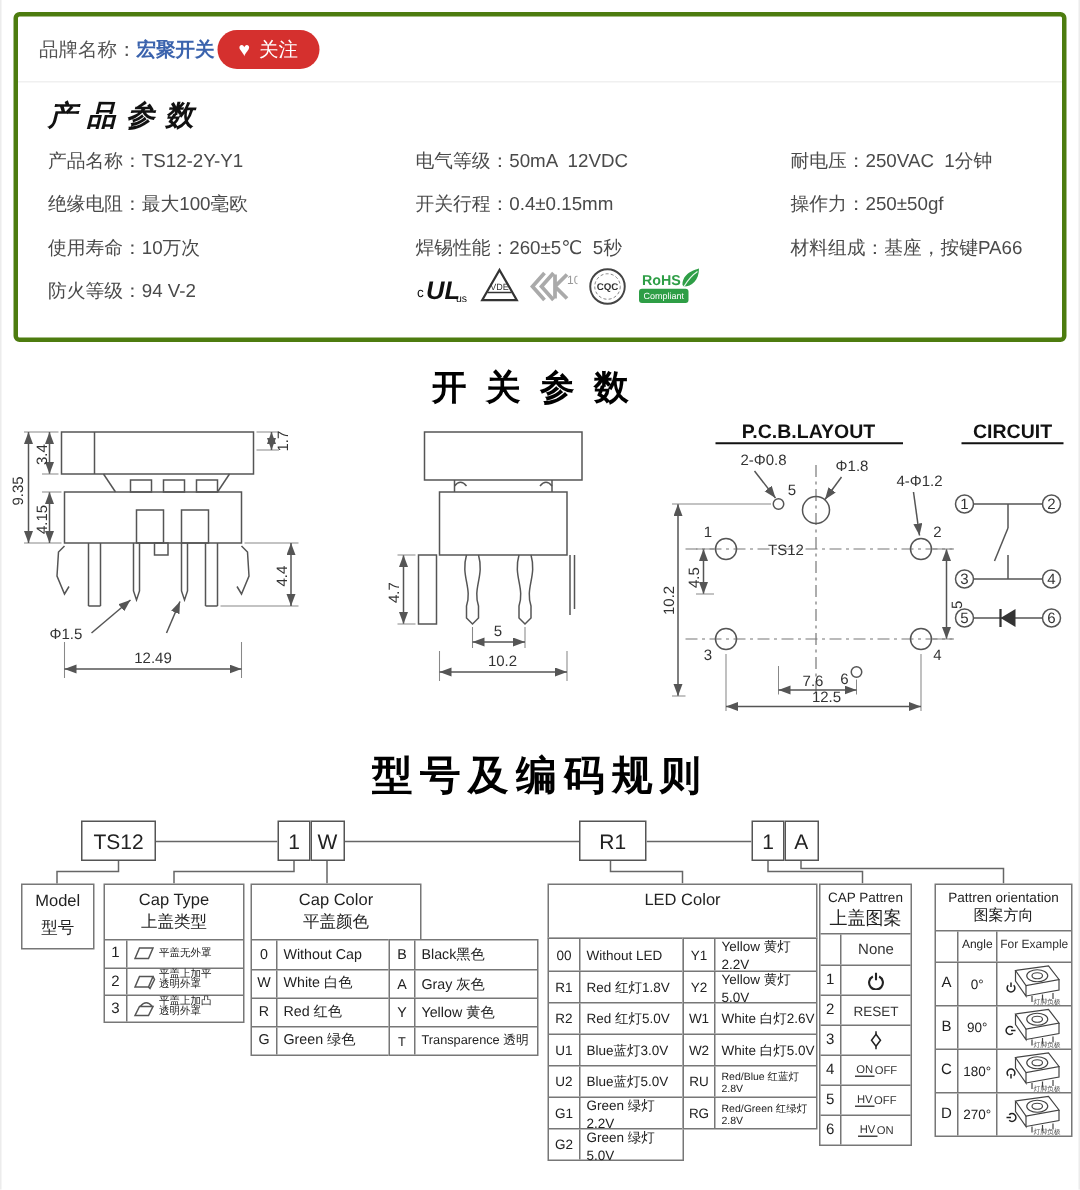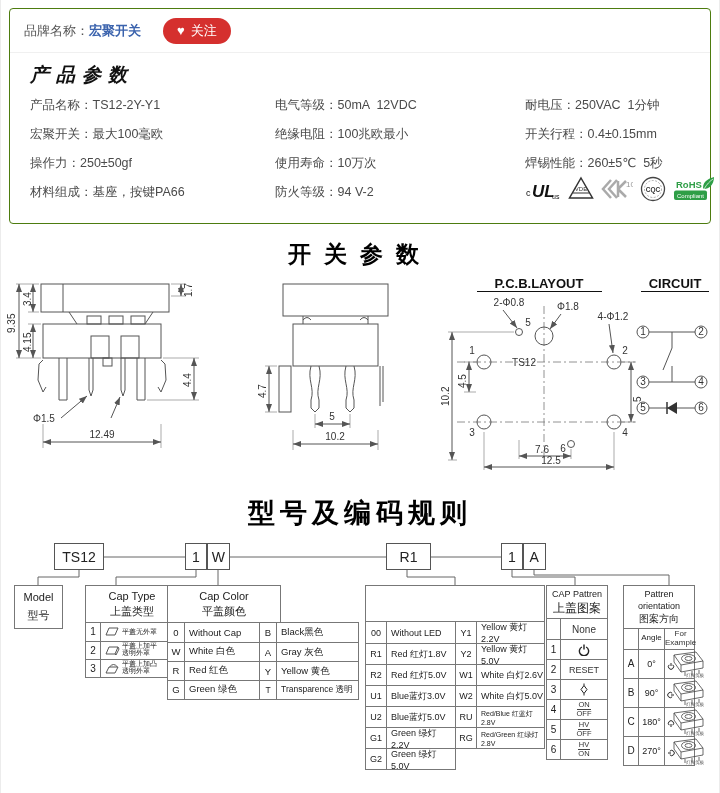--- a/index.html
+++ b/index.html
@@ -4,24 +4,24 @@
 <style>
   * { margin:0; padding:0; box-sizing:border-box; }
   html,body { background:#fff; }
   body {
     width:720px; height:793px; overflow:hidden;
     font-family:"Liberation Sans","DejaVu Sans",sans-serif;
     color:#333; position:relative;
     border-left:1px solid #ececec; border-right:1px solid #ececec;
   }
   
-  .card { margin:8px 8px 0 8px; border:1px solid #4d7c0f; border-radius:4px; background:#fff; }
+  .card { margin:8px 8px 0 8px; border:3px solid #4d7c0f; border-radius:4px; background:#fff; }
   .brand-row { height:44px; display:flex; align-items:center; padding:0 14px; border-bottom:1px solid #f0f0f0; }
   .brand-label { font-size:13px; color:#555; }
-  .brand-link { font-size:13px; color:#3b63ad; font-weight:bold; margin-right:22px; cursor:pointer; }
+  .brand-link { font-size:13px; color:#3b63ad; font-weight:bold; margin-right:2px; cursor:pointer; }
   .follow-btn { background:#d5302e; color:#fff; border:none; border-radius:14px; height:26px;
     padding:0 14px; font-size:13px; display:inline-flex; align-items:center; gap:6px; cursor:pointer; }
   .follow-heart { font-size:13px; line-height:1; }
   .params-title { font-family:"DejaVu Serif",serif; font-style:italic; font-weight:bold;
     font-size:19px; color:#111; letter-spacing:7px; padding:9px 0 2px 20px; }
   .params-grid { display:grid; grid-template-columns:245px 250px 1fr; padding:6px 10px 12px 20px; row-gap:10px; }
   .pcell { font-size:12.5px; color:#4a4a4a; line-height:19px; white-space:pre-wrap; }
   .certs { display:flex; align-items:center; gap:7px; height:28px; transform:translateY(-8px); }
   .certs svg { display:block; }
   
@@ -43,21 +43,21 @@
   .tbl { position:absolute; border:1px solid #777; background:#fff; }
   .th2 { border-bottom:1px solid #777; text-align:center; font-size:11px; line-height:1.35; padding:3px 0; color:#222; }
   .trw { display:flex; align-items:center; }
   .trw + .trw { border-top:1px solid #777; }
   .th2 + .trw { border-top:0; }
   .tc { height:100%; display:flex; align-items:center; }
   .tc.code { border-right:1px solid #777; justify-content:center; flex:0 0 auto; color:#222; }
   .tc.desc { padding-left:4px; color:#222; }
   .modelbox { position:absolute; border:1px solid #777; text-align:center; font-size:11px; line-height:1.6;
     display:flex; flex-direction:column; justify-content:center; color:#222; }
-  .frac { display:inline-flex; flex-direction:column; align-items:center; line-height:1.1; font-size:7.5px; }
+  .frac { display:inline-flex; flex-direction:row; align-items:center; line-height:1.1; font-size:7.5px; }
   .frac span:first-child { border-bottom:1px solid #444; padding:0 1px; }
   .cap-icon { margin:0 2px; flex:0 0 auto; }
   .two-line { line-height:1.1; font-size:7px; }
   .subh .tc { justify-content:center; text-align:center; line-height:1.1; }
 </style>
 </head>
 <body>
 
 <div class="card">
   <div class="brand-row">
@@ -66,22 +66,21 @@
     <button class="follow-btn">
       <span class="follow-heart">♥</span>
       <span>关注</span>
     </button>
   </div>
   <div class="params-title">产品参数</div>
   <div class="params-grid">
     <div class="pcell">产品名称：TS12-2Y-Y1</div>
     <div class="pcell">电气等级：50mA  12VDC</div>
     <div class="pcell">耐电压：250VAC  1分钟</div>
-    <div class="pcell">宏聚开关：最大100毫欧</div>
-    <div class="pcell">绝缘电阻：100兆欧最小</div>
+    <div class="pcell">绝缘电阻：最大100毫欧</div>
     <div class="pcell">开关行程：0.4±0.15mm</div>
     <div class="pcell">操作力：250±50gf</div>
     <div class="pcell">使用寿命：10万次</div>
     <div class="pcell">焊锡性能：260±5℃  5秒</div>
     <div class="pcell">材料组成：基座，按键PA66</div>
     <div class="pcell">防火等级：94 V-2</div>
     <div class="certs">
       <svg width="36" height="26" viewBox="0 0 36 26">
         <text x="1" y="20" font-size="9" fill="#111">c</text>
         <text x="7" y="21" font-size="17" font-weight="bold" fill="#111" font-style="italic">UL</text>
@@ -305,21 +304,21 @@
   <div class="codebox" style="left:205.5px;width:23.5px">W</div>
   <div class="codebox" style="left:385px;width:45px">R1</div>
   <div class="codebox" style="left:500px;width:22px">1</div>
   <div class="codebox" style="left:521.5px;width:23.5px">A</div>
 
   <div class="modelbox" style="left:13px;top:48px;width:49px;height:44px">
     <div>Model</div>
     <div>型号</div>
   </div>
 
-  <div class="tbl" style="left:84px;top:48px;width:94px">
+  <div class="tbl" style="left:68px;top:48px;width:94px">
     <div class="th2">
       <div>Cap Type</div>
       <div>上盖类型</div>
     </div>
     <div class="trw" style="height:18px">
       <div class="tc code" style="width:15px">1</div>
       <svg class="cap-icon" width="17" height="11" viewBox="0 0 17 11">
           <polygon points="3,9 6,2 15,2 12,9" fill="none" stroke="#555"></polygon>
         </svg>
       <div class="tc desc two-line" style="padding-left:0">
@@ -387,20 +386,21 @@
         <div class="tc desc">Yellow 黄色</div>
       </div>
     <div class="trw" style="height:19px;font-size:8.5px">
         <div class="tc code" style="width:17px">T</div>
         <div class="tc desc">Transparence 透明</div>
       </div>
   </div>
 
   <div class="tbl" style="left:364px;top:48px;width:180px;height:37px">
     <div class="th2" style="border-bottom:0">
+      <div>LED Color</div>
     </div>
   </div>
 
   <div class="tbl" style="left:364px;top:84px;width:91px">
     <div class="trw" style="height:21px;font-size:9px">
         <div class="tc code" style="width:21px">00</div>
         <div class="tc desc">Without LED</div>
       </div>
     <div class="trw" style="height:21px;font-size:9px">
         <div class="tc code" style="width:21px">R1</div>
@@ -509,21 +509,21 @@
         <div class="tc code" style="width:14px">6</div>
       <div class="tc" style="flex:1;justify-content:center">
           <span class="frac">
             <span>HV</span>
             <span>ON</span>
           </span>
         </div>
     </div>
   </div>
 
-  <div class="tbl" style="left:622px;top:48px;width:72px">
+  <div class="tbl" style="left:622px;top:48px;width:92px">
     <div class="th2" style="font-size:9px;padding:2px 0">
       <div>Pattren orientation</div>
       <div style="font-size:10px">图案方向</div>
     </div>
     <div class="trw subh" style="height:20px;font-size:8px">
       <div class="tc code" style="width:15px"></div>
       <div class="tc code" style="width:26px">Angle</div>
       <div class="tc" style="flex:1;justify-content:center;text-align:center">For Example</div>
     </div>
     <div class="trw" style="height:29px">

